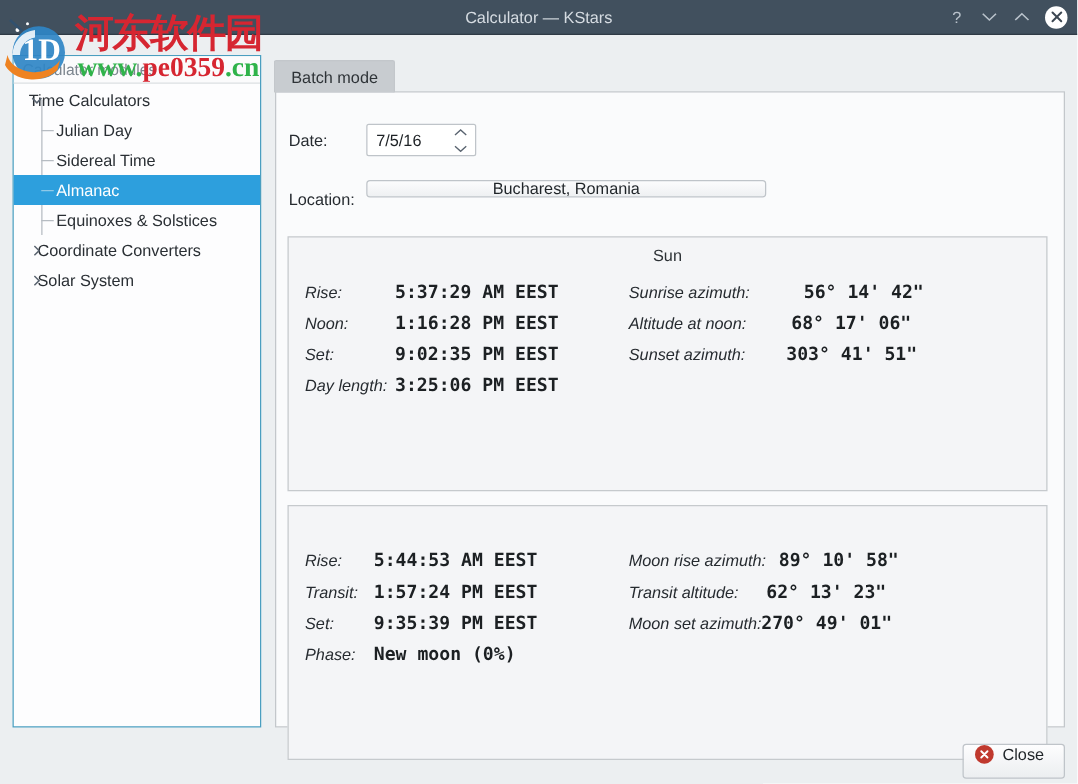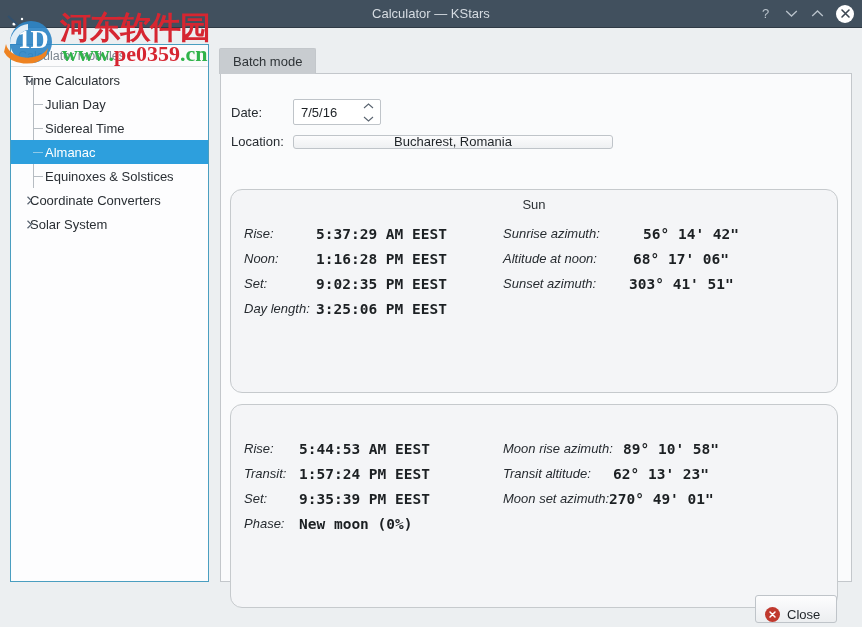--- a/index.html
+++ b/index.html
@@ -216,21 +216,21 @@
   .row-date {
     position: absolute;
     left: 10px; top: 25px;
     display: flex; align-items: center;
   }
   .lbl {
     font-size: 13px;
     color: #262b30;
   }
   .lbl-date { width: 62px; }
-  .lbl-loc  { width: 62px; }
+  .lbl-loc  { width: 62px; margin-top: 18px; }
   .spin {
     position: relative;
     width: 88px; height: 26px;
     background: #ffffff;
     border: 1px solid #bfc4c9;
     border-radius: 2px;
     box-sizing: border-box;
     display: flex;
     align-items: center;
     cursor: text;
@@ -266,21 +266,21 @@
     display: flex; align-items: center; justify-content: center;
     cursor: pointer;
   }
 
   .groupbox {
     position: absolute;
     left: 9px;
     width: 608px;
     background: #f4f5f7;
     border: 1px solid #c6cacd;
-    border-radius: 12px;
+    border-radius: 0;
     box-sizing: border-box;
     padding-left: 12px;
   }
   #sun-group  { top: 115px; height: 204px; }
   #moon-group { top: 330px; height: 204px; }
   .group-title {
     position: absolute;
     left: 0; top: 7px;
     width: 100%;
     text-align: center;
@@ -322,29 +322,29 @@
   .moon-rcol-val { left: 392px; }
 
   
   .bottombar {
     position: absolute;
     left: 0; top: 590px;
     width: 862px; height: 37px;
   }
   .close-btn {
     position: absolute;
-    right: 25px; top: 5px;
+    right: 10px; top: 5px;
     height: 28px;
     min-width: 82px;
     padding: 0 13px 0 9px;
     background: linear-gradient(#fdfdfe, #eceef0);
     border: 1px solid #bfc4c9;
     border-radius: 3px;
     box-sizing: border-box;
-    display: flex; align-items: flex-end; gap: 7px;
+    display: flex; align-items: flex-start; gap: 7px;
     font-size: 13px;
     color: #1f2428;
     cursor: pointer;
   }
   .close-icon {
     width: 15px; height: 15px;
     border-radius: 50%;
     background: #c0392e;
     display: flex; align-items: center; justify-content: center;
   }

